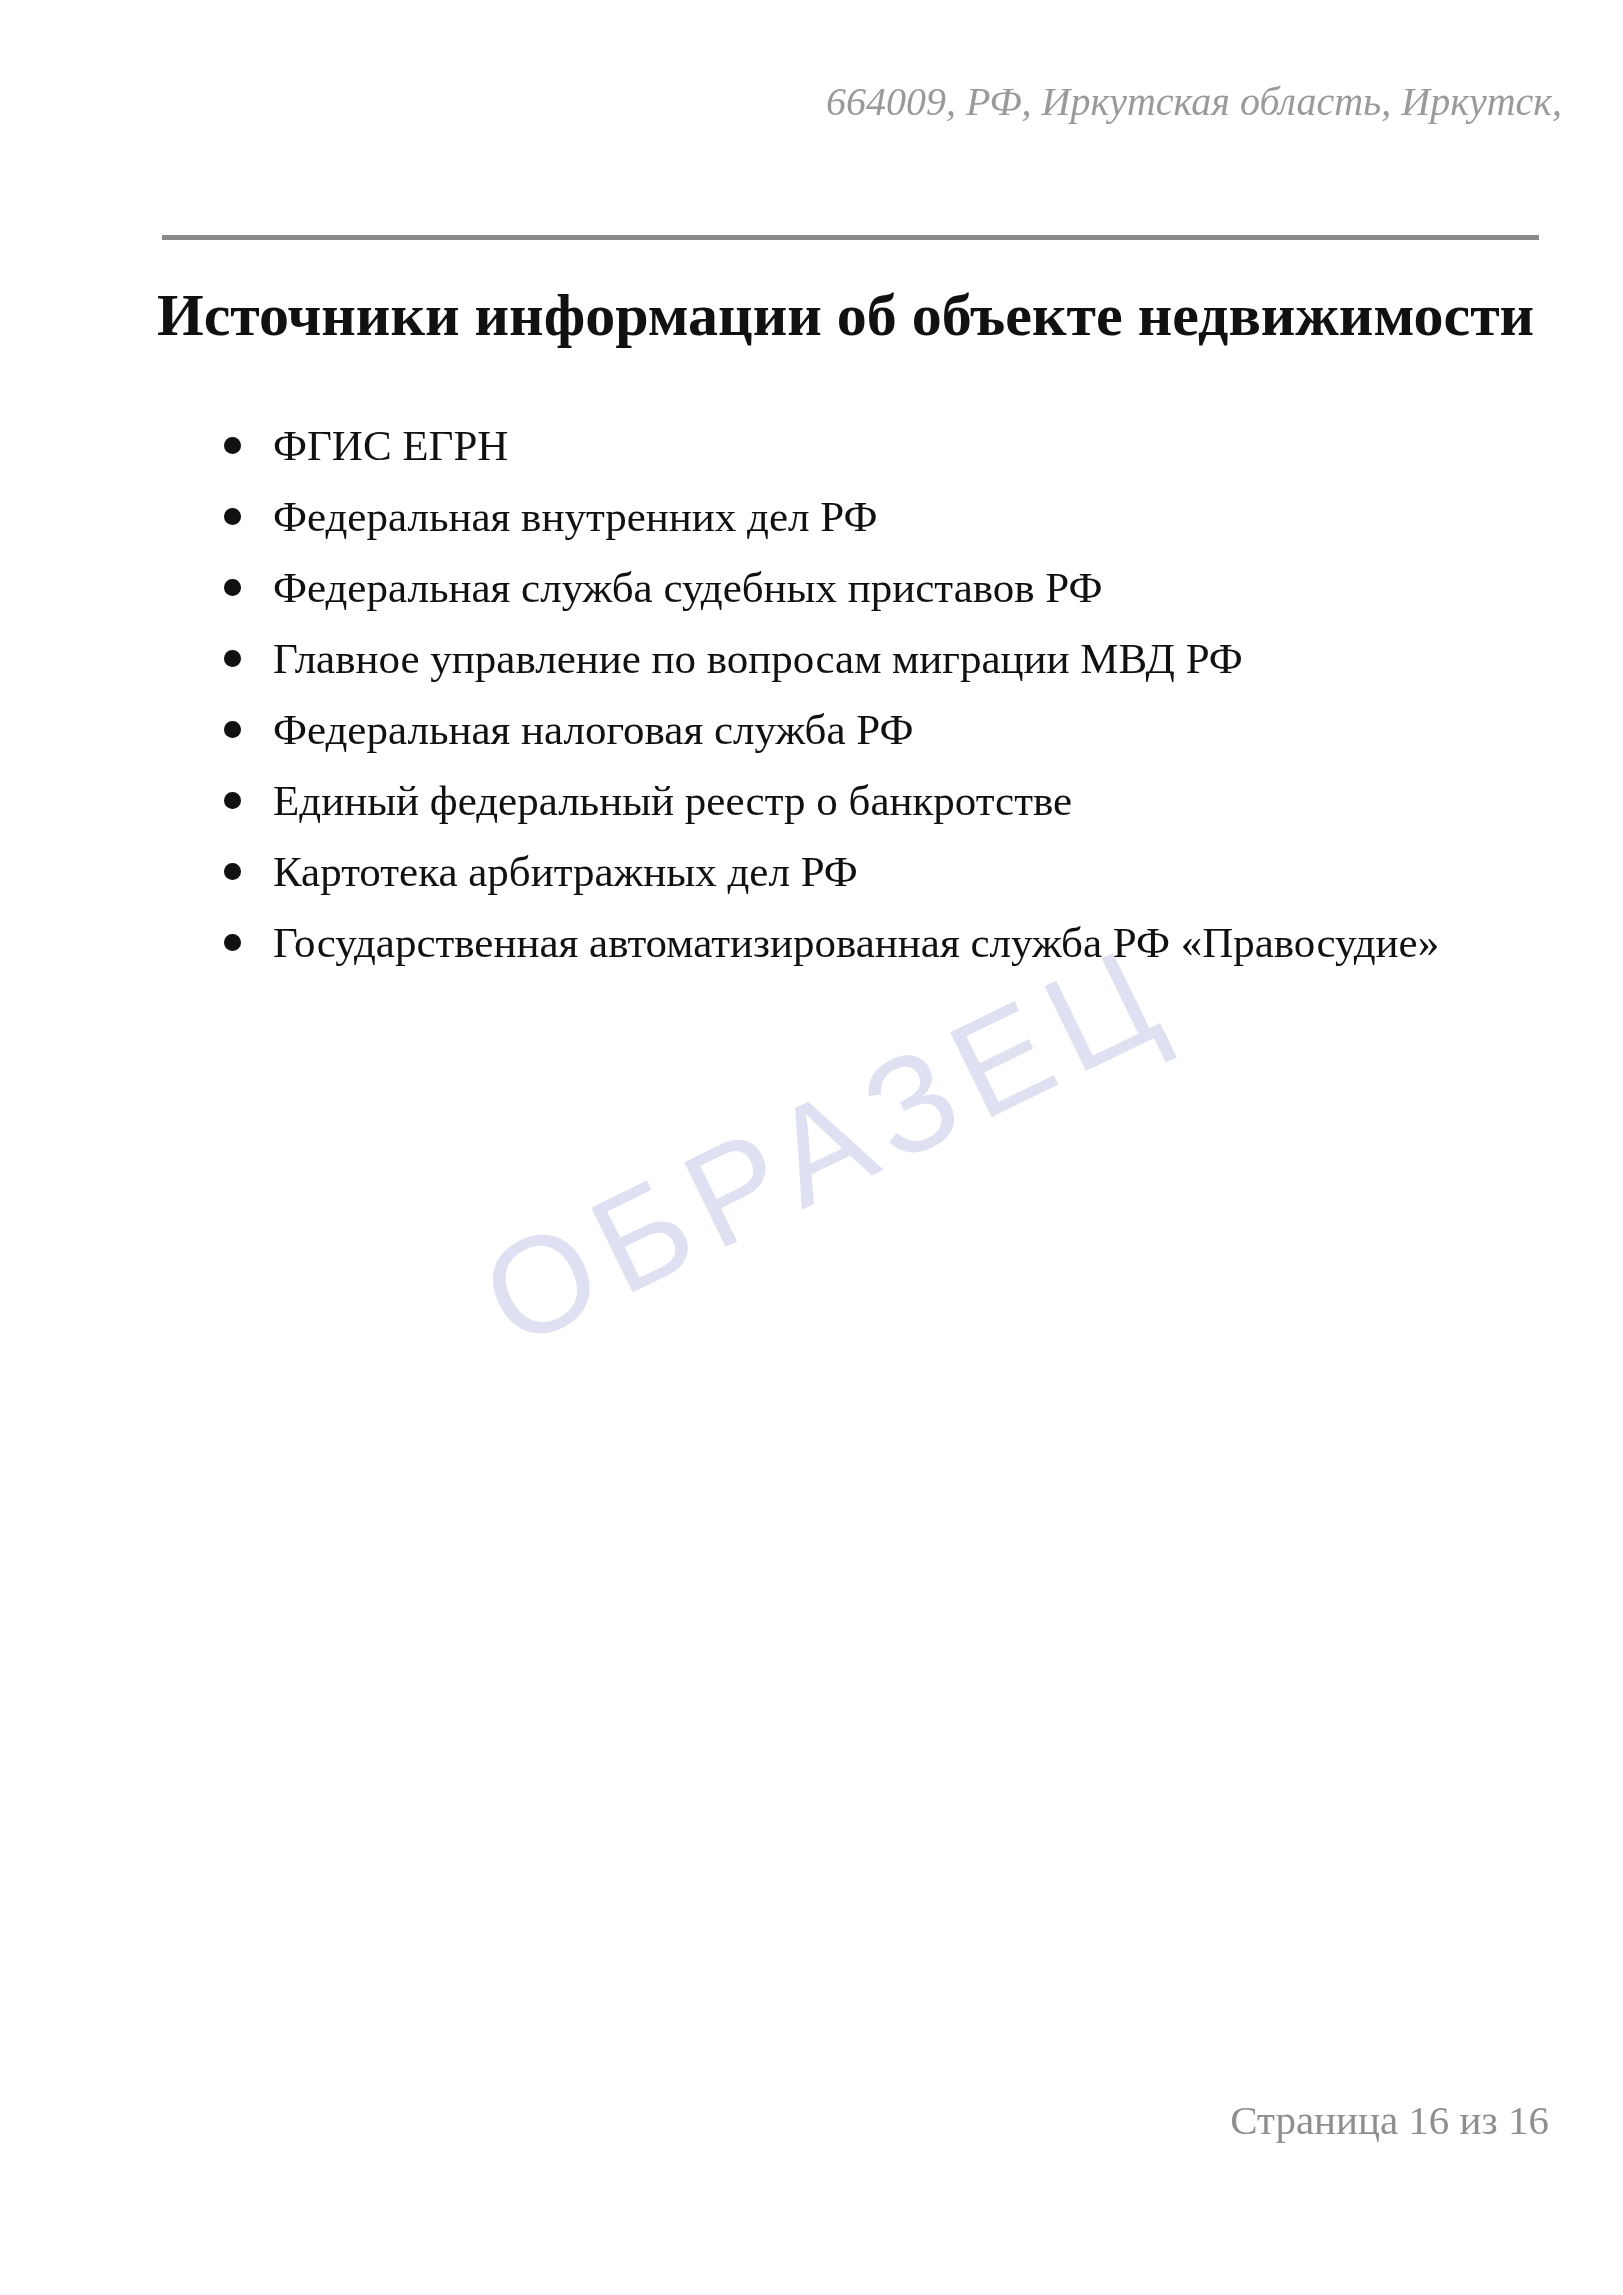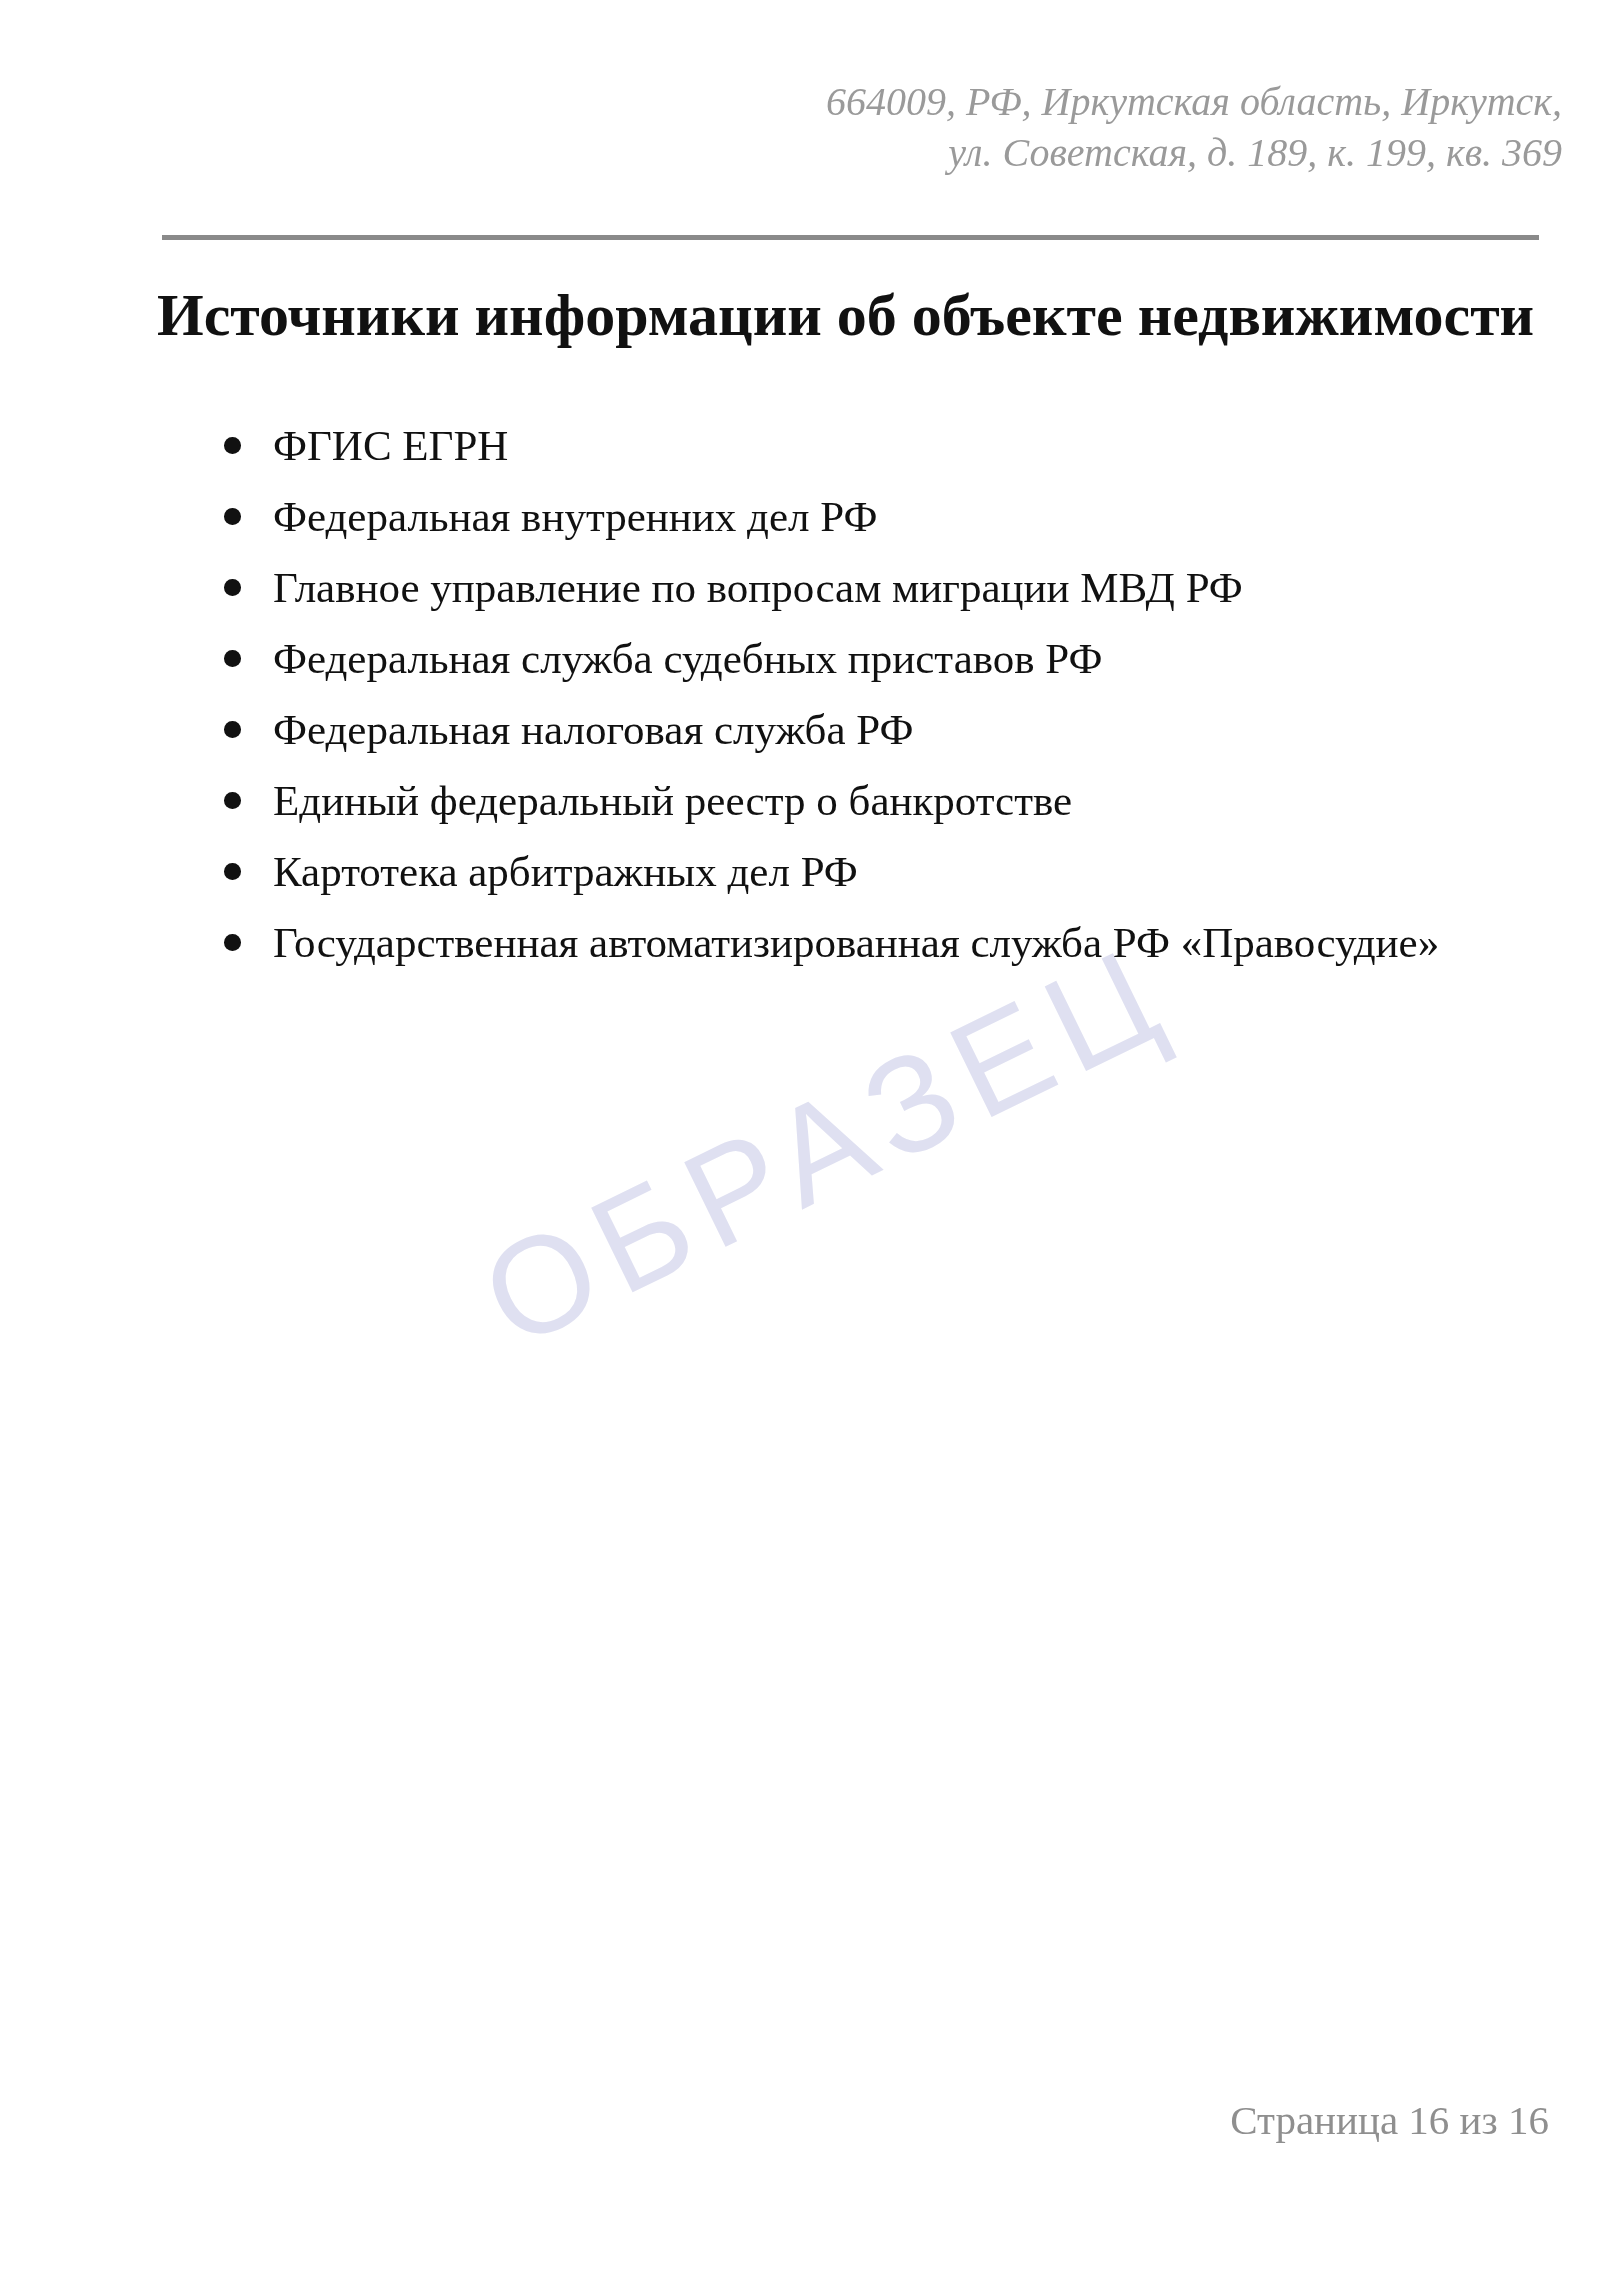--- a/index.html
+++ b/index.html
@@ -93,35 +93,34 @@
     text-align:center;
   }
 </style>
 </head>
 <body style="--paper: #ffffff; --text: #111111; --muted: #9a9a9a; --rule: #8a8a8a; --footer: #8f8f8f; --watermark: #dfe0f1;">
 
 <div class="page">
 
   <div class="header">
     <div>664009, РФ, Иркутская область, Иркутск,</div>
-    <div>ул. Советская, д. 189, к. 199, кв. 369</div>
   </div>
 
   <div class="rule"></div>
 
   <div class="watermark">ОБРАЗЕЦ</div>
 
   <h1 class="title">Источники информации об объекте недвижимости</h1>
 
   <ul class="sources">
 
   <li>ФГИС ЕГРН</li>
       <li>Федеральная внутренних дел РФ</li>
+      <li>Федеральная служба судебных приставов РФ</li>
       <li>Главное управление по вопросам миграции МВД РФ</li>
-      <li>Федеральная служба судебных приставов РФ</li>
       <li>Федеральная налоговая служба РФ</li>
       <li>Единый федеральный реестр о банкротстве</li>
       <li>Картотека арбитражных дел РФ</li>
       <li>Государственная автоматизированная служба РФ «Правосудие»</li>
     </ul>
 
   <div class="footer">Страница 16 из 16</div>
 
 </div>
 

